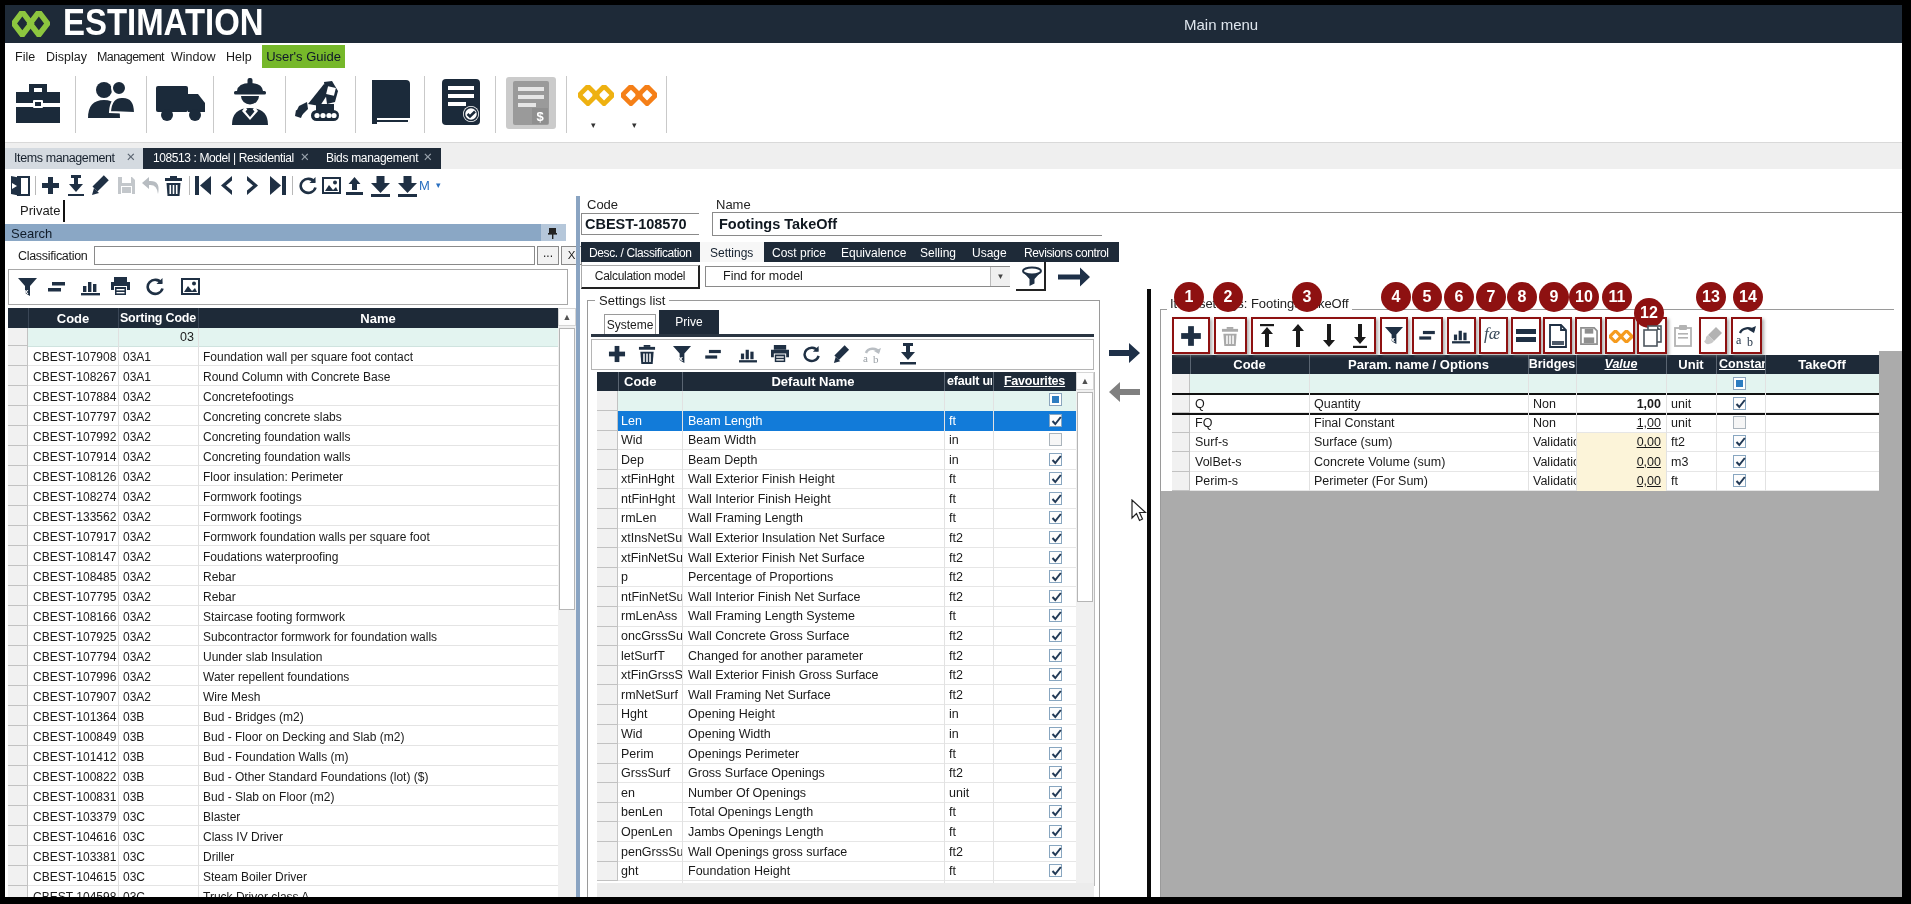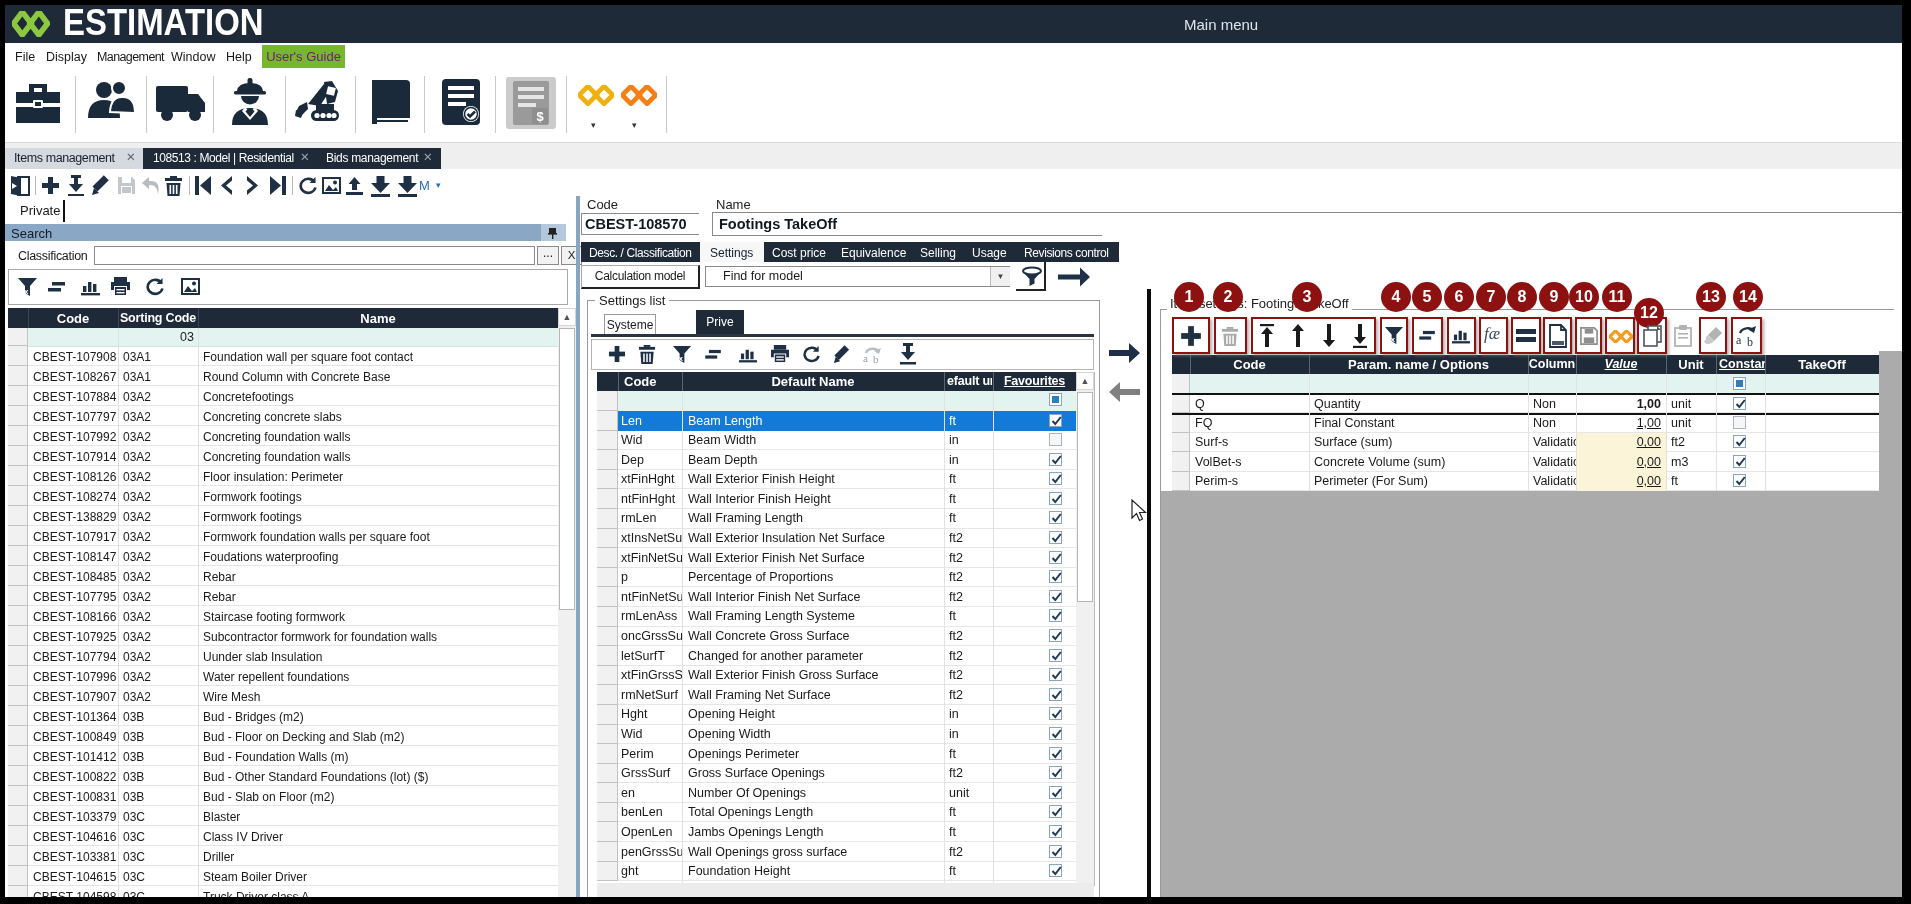--- a/index.html
+++ b/index.html
@@ -51,21 +51,21 @@
 </svg>
 <div class="a wt" style="left:63px;top:2px;font-size:37px;font-weight:bold;letter-spacing:0px;transform:scaleX(0.89);transform-origin:left top;">ESTIMATION</div>
 <div class="a" style="left:1184px;top:16px;font-size:15px;color:#dfe6ee;">Main menu</div>
 
 <div class="a" style="left:5px;top:43px;width:1897px;height:27px;background:#fff;"></div>
 <div class="a" style="left:15px;top:50px;font-size:12.5px;">File</div>
 <div class="a" style="left:46px;top:50px;font-size:12.5px;">Display</div>
 <div class="a" style="left:97px;top:50px;font-size:12.5px;letter-spacing:-0.6px;">Management</div>
 <div class="a" style="left:171px;top:50px;font-size:12.5px;">Window</div>
 <div class="a" style="left:226px;top:50px;font-size:12.5px;">Help</div>
-<div class="a" style="left:262px;top:45px;width:83px;height:23px;background:#76b82a;color:#701a75;font-size:13px;text-align:center;line-height:23px;">User's Guide</div>
+<div class="a" style="left:262px;top:45px;width:83px;height:23px;background:#76b82a;color:#0f172a;font-size:13px;text-align:center;line-height:23px;">User's Guide</div>
 
 <div class="a" style="left:5px;top:70px;width:1897px;height:78px;background:#fff;"></div>
 
 <div class="a" style="left:75px;top:76px;width:1px;height:57px;background:#c9c9c9;"></div>
 <div class="a" style="left:146px;top:76px;width:1px;height:57px;background:#c9c9c9;"></div>
 <div class="a" style="left:213px;top:76px;width:1px;height:57px;background:#c9c9c9;"></div>
 <div class="a" style="left:285px;top:76px;width:1px;height:57px;background:#c9c9c9;"></div>
 <div class="a" style="left:355px;top:76px;width:1px;height:57px;background:#c9c9c9;"></div>
 <div class="a" style="left:424px;top:76px;width:1px;height:57px;background:#c9c9c9;"></div>
 <div class="a" style="left:495px;top:76px;width:1px;height:57px;background:#c9c9c9;"></div>
@@ -378,21 +378,21 @@
 <div class="lr">
       <i></i>
       <u></u>
       <b>CBEST-108274</b>
       <s>03A2</s>
       <m>Formwork footings</m>
     </div>
 <div class="lr">
       <i></i>
       <u></u>
-      <b>CBEST-138829</b>
+      <b>CBEST-133562</b>
       <s>03A2</s>
       <m>Formwork footings</m>
     </div>
 <div class="lr">
       <i></i>
       <u></u>
       <b>CBEST-107917</b>
       <s>03A2</s>
       <m>Formwork foundation walls per square foot</m>
     </div>
@@ -566,21 +566,21 @@
 <div class="a" style="left:1044px;top:262px;width:1.5px;height:29px;background:#222;"></div>
 <div class="a" style="left:1016px;top:289px;width:30px;height:2px;background:#222;"></div>
 <svg class="a" style="left:1056px;top:265px;" width="36" height="24" viewBox="0 0 36 24">
   <path d="M2 9.5 h22 v-7 l10 9.5 l-10 9.5 v-7 h-22 z" fill="#1e3048"></path>
 </svg>
 
 <div class="a" style="left:587px;top:300px;width:511px;height:597px;border:1px solid #9a9a9a;border-bottom:none;"></div>
 <div class="a" style="left:595px;top:293px;background:#fff;padding:0 4px;font-size:13px;">Settings list</div>
 
 <div class="a" style="left:604px;top:314px;width:52px;height:20px;background:#fff;border:1px solid #9a9a9a;border-bottom:none;box-sizing:border-box;font-size:12px;text-align:center;line-height:20px;">Systeme</div>
-<div class="a nav wt" style="left:659px;top:310px;width:48px;height:24px;font-size:12px;text-align:center;line-height:24px;margin-left:37px;">Prive</div>
+<div class="a nav wt" style="left:659px;top:310px;width:60px;height:24px;font-size:12px;text-align:center;line-height:24px;">Prive</div>
 <div class="a" style="left:591px;top:334px;width:503px;height:2.5px;background:#2a3542;"></div>
 
 <div class="a" style="left:591px;top:339px;width:503px;height:31px;border:1px solid #b5b5b5;box-sizing:border-box;background:#fff;"></div>
 <svg class="a" style="left:608px;top:345px;" width="18" height="18" viewBox="0 0 19 19" fill="#1f3044">
   <rect x="7" y="1" width="5" height="17"></rect>
     <rect x="1" y="7" width="17" height="5"></rect>
 </svg>
 <svg class="a" style="left:638px;top:344px;" width="18" height="20" viewBox="0 0 19 21" fill="#1f3044">
   <rect x="1" y="3" width="17" height="3"></rect>
     <rect x="6" y="1" width="7" height="2"></rect>
@@ -1069,21 +1069,21 @@
 <svg class="a" style="left:1735px;top:324px;z-index:6;" width="23" height="23" viewBox="0 0 23 23">
   <path d="M5 9 a8 7 0 0 1 14 -2" fill="none" stroke="#1f3044" stroke-width="2.2"></path>
   <path d="M21 2 l-2 7 l-6 -3.5 z" fill="#1f3044"></path>
   <text x="1" y="20" font-size="12" fill="#1f3044" font-family="Liberation Serif">a</text>
   <text x="12" y="22" font-size="12" fill="#1f3044" font-family="Liberation Serif">b</text>
 </svg>
 
 <div class="a nav" style="left:1172px;top:355px;width:707px;height:19px;"></div>
 <div class="a wt" style="left:1190px;top:357px;width:119px;text-align:center;font-weight:bold;font-size:13px;">Code</div>
 <div class="a wt" style="left:1309px;top:357px;width:219px;text-align:center;font-weight:bold;font-size:13px;">Param. name / Options</div>
-<div class="a wt" style="left:1528px;top:357px;width:48px;text-align:center;font-weight:bold;font-size:12.5px;overflow:hidden;">Column</div>
+<div class="a wt" style="left:1528px;top:357px;width:48px;text-align:center;font-weight:bold;font-size:12.5px;overflow:hidden;">Bridges</div>
 <div class="a wt" style="left:1576px;top:357px;width:90px;text-align:center;font-weight:bold;font-size:12.5px;text-decoration:underline;font-style:italic;">Value</div>
 <div class="a wt" style="left:1666px;top:357px;width:50px;text-align:center;font-weight:bold;font-size:13px;">Unit</div>
 <div class="a wt" style="left:1719px;top:357px;width:46px;overflow:hidden;font-weight:bold;font-size:12.5px;text-decoration:underline;white-space:nowrap;">Constant</div>
 <div class="a wt" style="left:1765px;top:357px;width:114px;text-align:center;font-weight:bold;font-size:13px;">TakeOff</div>
 
 <div class="a" style="left:1172px;top:374px;width:707px;height:20px;background:#e3f4f0;"></div>
 <div class="a" style="left:1172px;top:374px;width:18px;height:20px;background:#f1f1f1;border-right:1px solid #c2c2c2;border-bottom:1px solid #c2c2c2;box-sizing:border-box;"></div>
 <div class="a" style="left:1733px;top:377px;width:13px;height:13px;border:1px solid #8aa5bd;background:#fff;box-sizing:border-box;">
     <div style="position:absolute;left:2px;top:2px;width:7px;height:7px;background:#2d7dc1;"></div>
   </div>

